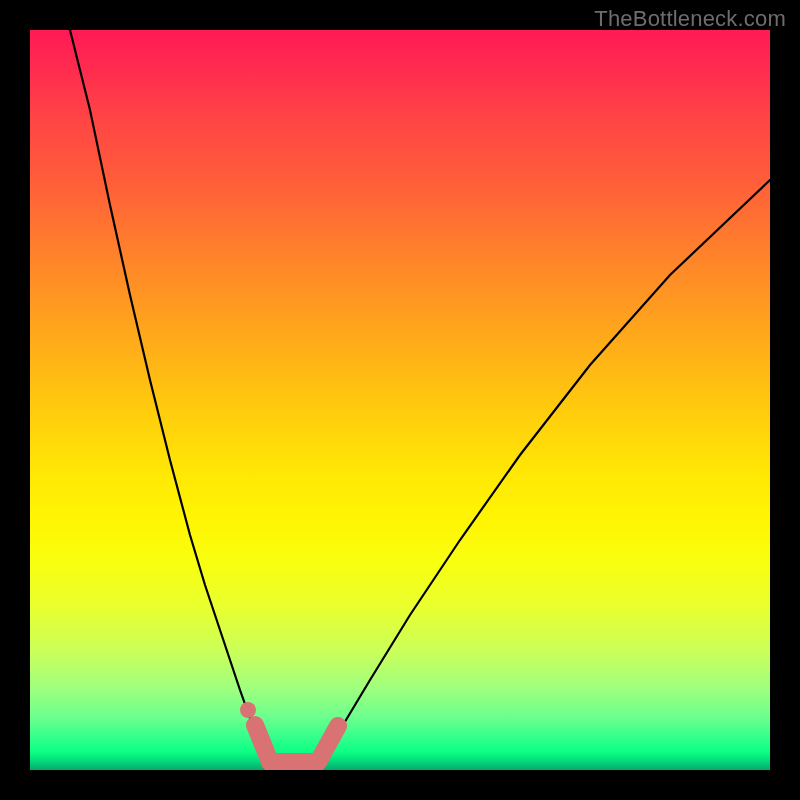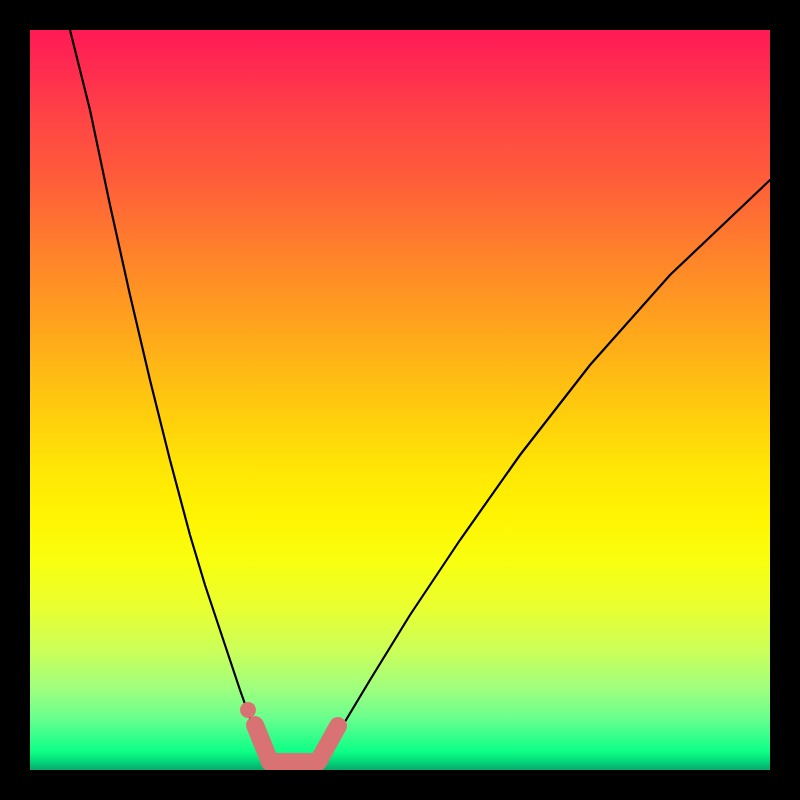--- a/index.html
+++ b/index.html
@@ -88,13 +88,14 @@
 
       <g id="marker-group">
         <circle id="marker-dot" cx="218" cy="680" r="8" fill="#d97373"></circle>
         <line id="marker-left" stroke-linecap="round" x1="225" y1="695" x2="240" y2="732" stroke="#d97373" stroke-width="18"></line>
         <line id="marker-floor" stroke-linecap="round" x1="240" y1="732" x2="288" y2="732" stroke="#d97373" stroke-width="18"></line>
         <line id="marker-right" stroke-linecap="round" x1="288" y1="732" x2="308" y2="696" stroke="#d97373" stroke-width="18"></line>
       </g>
     </svg>
   </div>
 
+  <div class="watermark">TheBottleneck.com</div>
 </div>
 
 </body></html>

